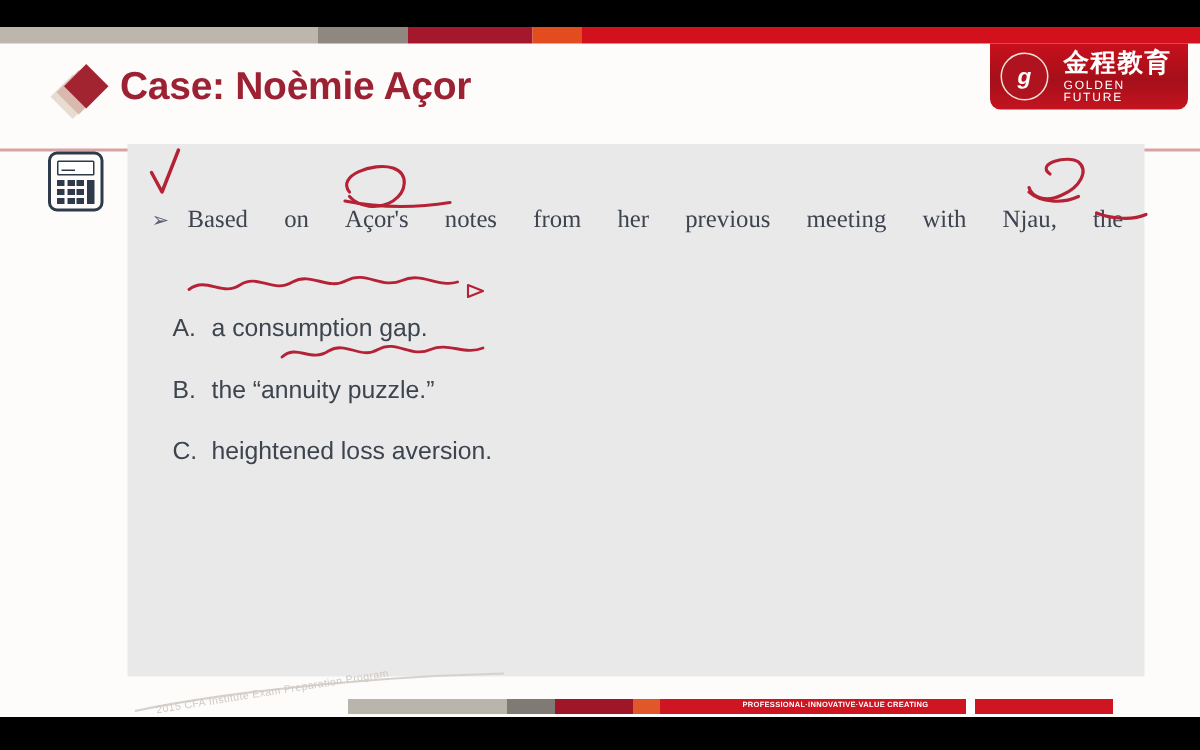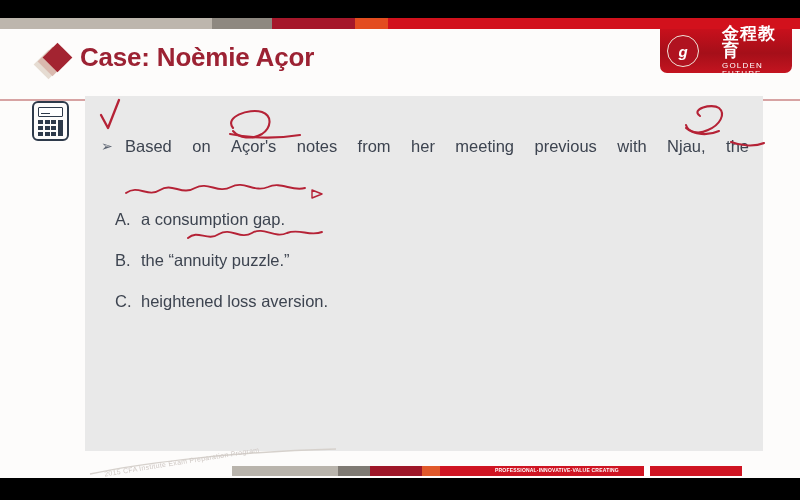--- a/index.html
+++ b/index.html
@@ -105,21 +105,21 @@
     border: 1.5px solid #f2e3d8;
     color: #fff;
     font-size: 15px;
     font-style: italic;
     font-weight: bold;
     display: flex;
     align-items: center;
     justify-content: center;
     flex: 0 0 auto;
   }
-  #logo-text { margin-left: 23px; color: #fff; line-height: 1; }
+  #logo-text { margin-left: 10px; color: #fff; line-height: 1; }
   #logo-cn { font-size: 17px; font-weight: bold; letter-spacing: 1px; }
   #logo-en { font-size: 8px; letter-spacing: 1.2px; margin-top: 3px; }
 
   
   #calc-icon {
     position: absolute;
     left: 32px;
     top: 83px;
     width: 37px;
     height: 40px;
@@ -179,21 +179,21 @@
     justify-content: space-between;
     white-space: nowrap;
   }
   #q-arrow {
     position: absolute;
     left: 0;
     top: 0;
     color: #5a6270;
     font-size: 14px;
   }
-  #q-body { margin-left: 24px; }
+  #q-body { margin-left: 24px; font-family: Liberation Serif, serif; }
   #q-line2 { margin-left: 24px; }
 
   .opt {
     position: absolute;
     left: 30px;
     color: #3d4450;
     font-size: 16.5px;
     display: flex;
   }
   .opt .letter { width: 26px; flex: 0 0 auto; }
@@ -312,22 +312,22 @@
       <div id="question">
         <div id="q-line1">
           <span id="q-arrow">➢</span>
           <span id="q-body" style="display: flex; justify-content: space-between; width: 624px;">
               <span>Based</span>
               <span>on</span>
               <span>Açor's</span>
               <span>notes</span>
               <span>from</span>
               <span>her</span>
+              <span>previous</span>
               <span>meeting</span>
-              <span>previous</span>
               <span>with</span>
               <span>Njau,</span>
               <span>the</span>
             </span>
         </div>
       </div>
 
       <div class="opt" id="opt-a">
         <span class="letter">A.</span>
         <span>a consumption gap.</span>

